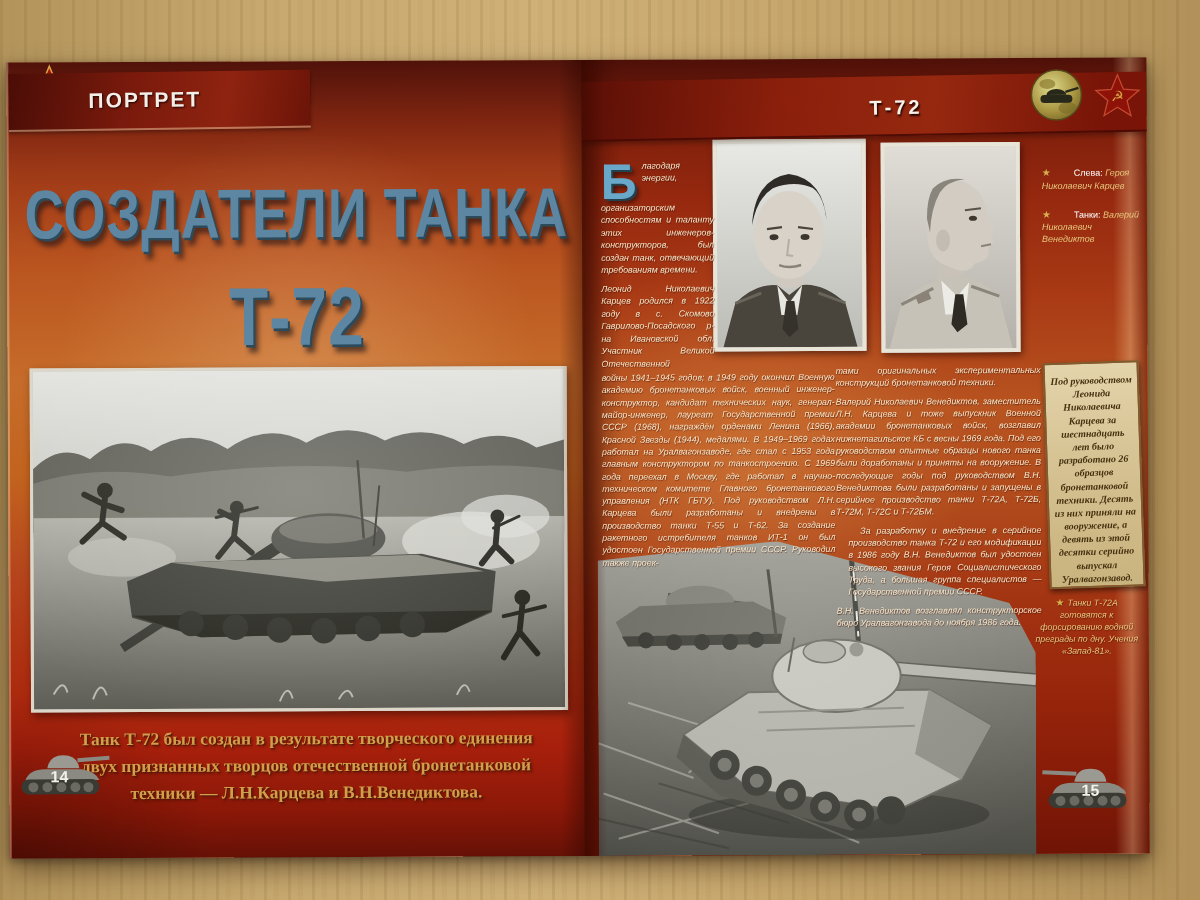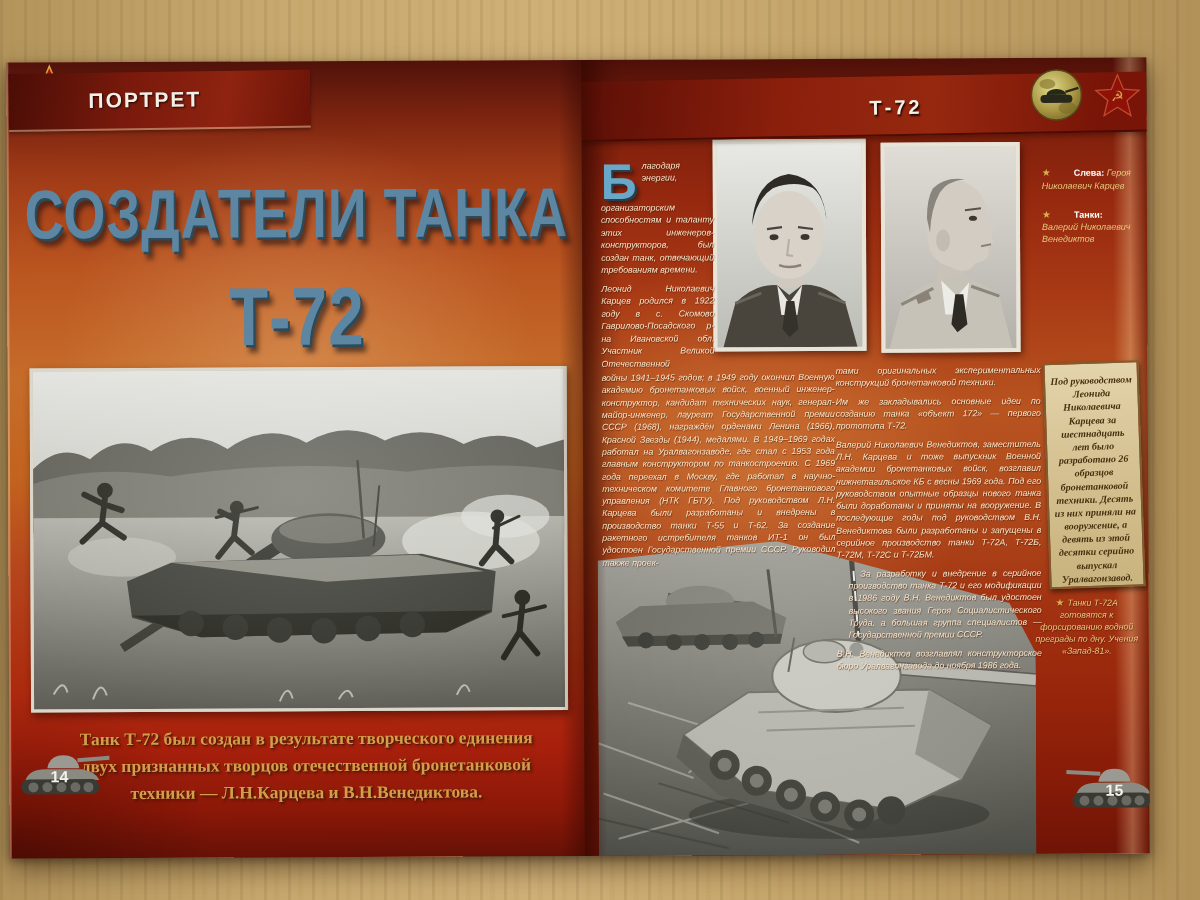--- a/index.html
+++ b/index.html
@@ -46,39 +46,39 @@
   .title-2{top:208px;font-size:64px;}
   .photo-left{position:absolute;left:20px;top:306px;width:531px;height:338px;
     border:3px solid #ddd7ca;background:#c9c9c2;z-index:3;
     box-shadow:2px 4px 8px rgba(20,2,0,.45);}
   .photo-left svg{display:block;}
   .intro-cap{position:absolute;left:55px;top:664px;width:480px;z-index:5;text-align:center;
     font-family:"Liberation Serif",serif;font-weight:bold;font-size:17.5px;line-height:1.55;
     color:#cf9f4a;text-shadow:1px 1px 0 #59190a,2px 2px 3px rgba(0,0,0,.4);}
   .pagetank{position:absolute;z-index:6;}
   .pagetank-left{left:2px;top:684px;}
-  .pagetank-right{left:480px;top:702px;}
+  .pagetank-right{left:456px;top:702px;}
 
   
   .hdr-right{position:absolute;left:0;top:18px;width:100%;height:58px;z-index:5;
     transform:rotate(-0.8deg);
     background:linear-gradient(95deg,#5c0f06,#8a1f0c 35%,#96280f 62%,#781508 92%);
     box-shadow:0 3px 5px rgba(0,0,0,.3);border-bottom:2px solid rgba(70,10,4,.9);}
   .hdr-right .label{position:absolute;left:288px;top:20px;color:#f5f2ea;font-weight:bold;
     font-size:20px;letter-spacing:3px;text-shadow:1px 2px 2px #1a0301;}
   .gold-badge{position:absolute;left:448px;top:10px;width:54px;height:54px;z-index:6;}
   .red-star-2{position:absolute;left:512px;top:14px;width:48px;height:48px;z-index:6;}
   .portrait{position:absolute;border:4px solid #e9e4d8;background:#d6d3cc;z-index:4;
     box-shadow:2px 3px 7px rgba(20,2,0,.5);}
   .portrait-1{left:131px;top:80px;width:145px;height:204px;}
   .portrait-2{left:299px;top:84px;width:131px;height:202px;}
   .pcaps{position:absolute;left:460px;top:108px;width:98px;z-index:4;}
   .pcap{margin-bottom:16px;font-size:9px;line-height:1.35;font-style:italic;}
   .pcap .bullet{color:#d8b050;font-style:normal;font-size:10px;margin-right:3px;}
-  .pcap .cap-label{color:#fff;font-weight:bold;font-style:normal;padding-left:20px;}
+  .pcap .cap-label{color:#fff;font-weight:normal;font-style:normal;padding-left:20px;}
   .pcap .cap-value{color:#e6c77e;}
   .bodytxt{position:absolute;z-index:4;color:#f6e8cb;font-style:italic;
     text-align:justify;text-shadow:.5px .8px .8px rgba(60,10,0,.65);}
   .bodytxt p{margin:0 0 6px 0;}
   .col-narrow{left:19px;top:100px;width:113px;font-size:8.8px;line-height:1.42;}
   .dropcap{float:left;font-size:50px;line-height:.8;font-weight:bold;font-style:normal;
     color:#69a8c8;margin:2px 5px 0 0;
     text-shadow:2px 2px 0 #23414f,4px 5px 4px rgba(0,0,0,.45);}
   .col-left{left:19px;top:312px;width:233px;font-size:8.8px;line-height:1.4;}
   .col-right{left:253px;top:306px;width:205px;font-size:8.8px;line-height:1.4;}
@@ -289,21 +289,20 @@
     <div class="bodytxt col-narrow">
       <span class="dropcap">Б</span>
       <p>лагодаря энергии, организаторским способностям и таланту этих инженеров-конструкторов, был создан танк, отвечающий требованиям времени.</p>
       <p>Леонид Николаевич Карцев родился в 1922 году в с. Скомово Гаврилово-Посадского р-на Ивановской обл. Участник Великой Отечественной</p>
     </div>
     <div class="bodytxt col-left">
       <p>войны 1941–1945 годов; в 1949 году окончил Военную академию бронетанковых войск, военный инженер-конструктор, кандидат технических наук, генерал-майор-инженер, лауреат Государственной премии СССР (1968), награждён орденами Ленина (1966), Красной Звезды (1944), медалями. В 1949–1969 годах работал на Уралвагонзаводе, где стал с 1953 года главным конструктором по танкостроению. С 1969 года переехал в Москву, где работал в научно-техническом комитете Главного бронетанкового управления (НТК ГБТУ). Под руководством Л.Н. Карцева были разработаны и внедрены в производство танки Т-55 и Т-62. За создание ракетного истребителя танков ИТ-1 он был удостоен Государственной премии СССР. Руководил также проек-</p>
     </div>
     <div class="bodytxt col-right">
       <p>тами оригинальных экспериментальных конструкций бронетанковой техники.</p>
-      <p>Им же закладывались основные идеи по созданию танка «объект 172» — первого прототипа Т-72.</p>
       <p>Валерий Николаевич Венедиктов, заместитель Л.Н. Карцева и тоже выпускник Военной академии бронетанковых войск, возглавил нижнетагильское КБ с весны 1969 года. Под его руководством опытные образцы нового танка были доработаны и приняты на вооружение. В последующие годы под руководством В.Н. Венедиктова были разработаны и запущены в серийное производство танки Т-72А, Т-72Б, Т-72М, Т-72С и Т-72БМ.</p>
       <p class="ind">За разработку и внедрение в серийное производство танка Т-72 и его модификации в 1986 году В.Н. Венедиктов был удостоен высокого звания Героя Социалистического Труда, а большая группа специалистов — Государственной премии СССР.</p>
       <p>В.Н. Венедиктов возглавлял конструкторское бюро Уралвагонзавода до ноября 1986 года.</p>
     </div>
 
     <div class="parchment">Под руководством Леонида Николаевича Карцева за шестнадцать лет было разработано 26 образцов бронетанковой техники. Десять из них приняли на вооружение, а девять из этой десятки серийно выпускал Уралвагонзавод.</div>
 
     <div class="photo-bottom">
       <svg width="438" height="314" viewBox="0 0 437 312" preserveAspectRatio="none">
         <defs>

